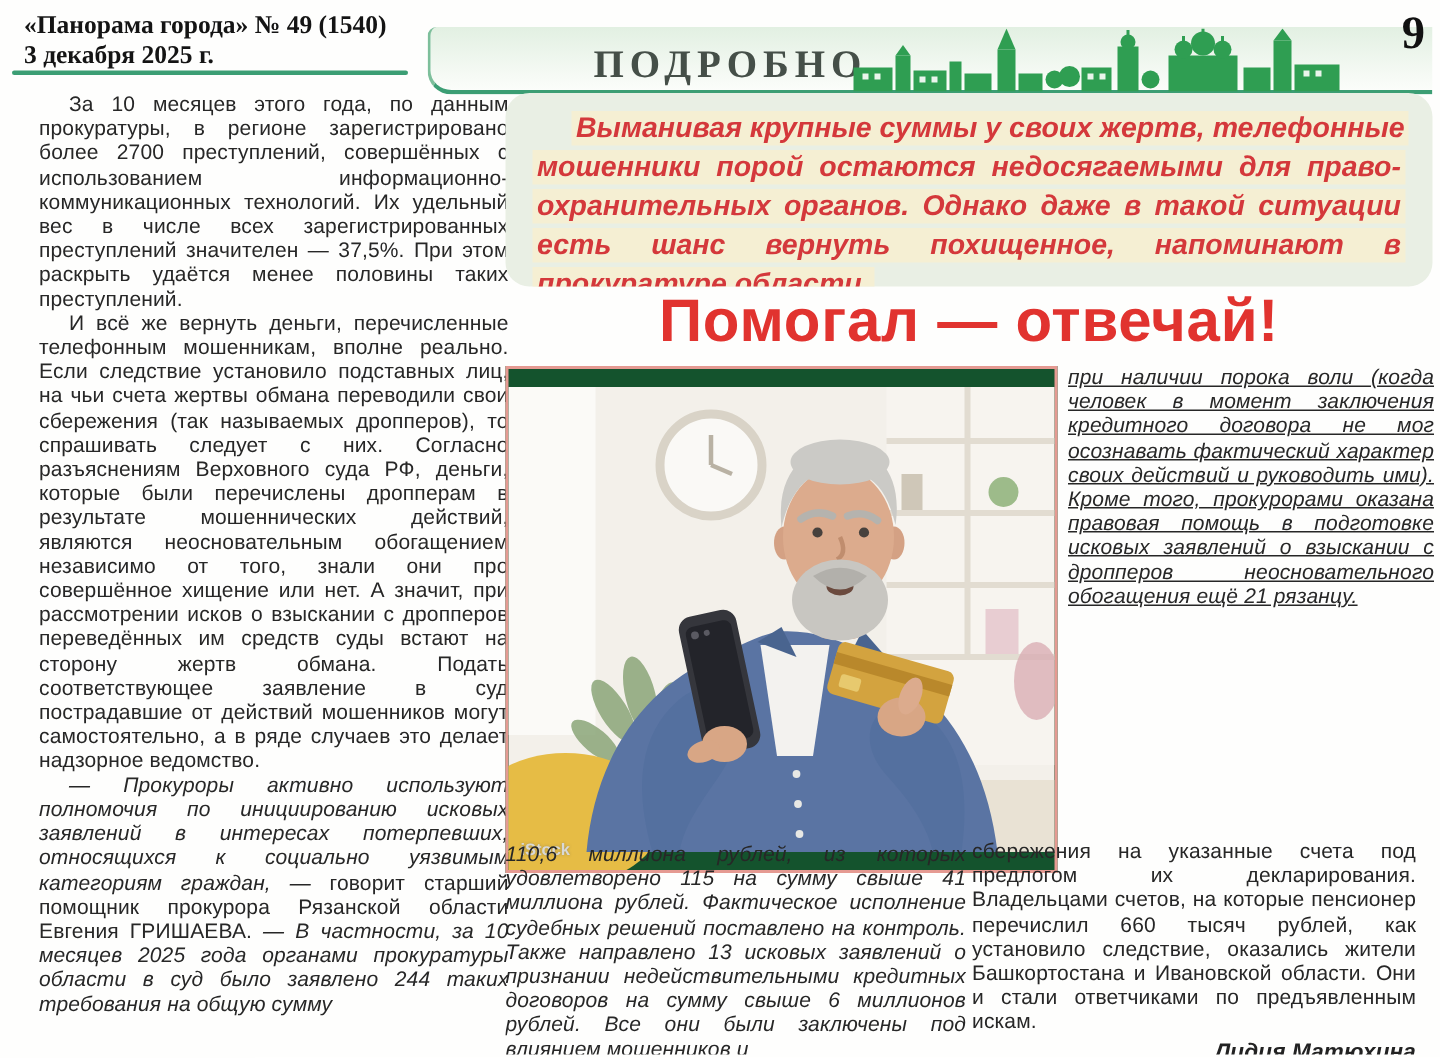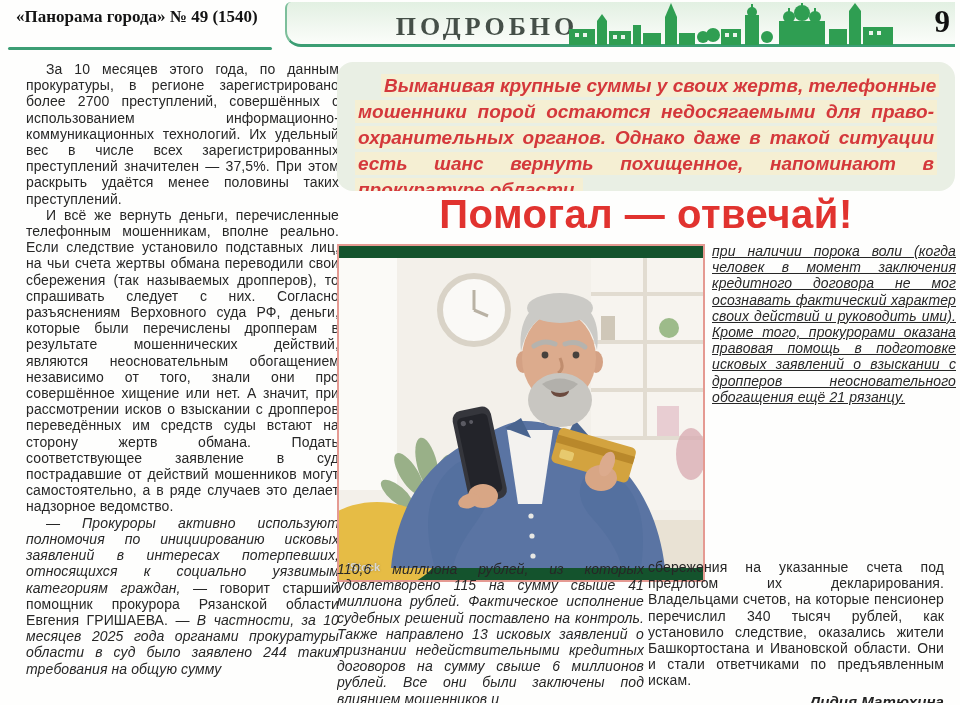--- a/index.html
+++ b/index.html
@@ -2,21 +2,21 @@
 <html lang="ru"><head>
 <meta charset="utf-8">
 <style>
   html,body{margin:0;padding:0;}
   body{width:960px;height:705px;background:#ffffff;font-family:"Liberation Sans",sans-serif;color:#262626;}
   .page{position:relative;width:960px;height:705px;overflow:hidden;background:#fefefd;}
 
   
   .masthead{position:absolute;left:16px;top:7px;width:300px;font-family:"Liberation Serif",serif;font-weight:bold;font-size:17px;line-height:20px;color:#141414;}
   .masthead-rule{position:absolute;left:8px;top:47px;width:264px;height:3px;background:#3c9e74;border-radius:2px;}
-  .section-band{position:absolute;left:285px;top:2px;width:670px;height:45px;background:linear-gradient(180deg,#e2f0e2 0%,#f4f9f3 70%,#fbfdfa 100%);border-bottom:3px solid #3c9e74;border-left:2px solid #7dbf9b;border-bottom-left-radius:16px;border-top-left-radius:6px;box-sizing:border-box;}
+  .section-band{position:absolute;left:285px;top:18px;width:670px;height:45px;background:linear-gradient(180deg,#e2f0e2 0%,#f4f9f3 70%,#fbfdfa 100%);border-bottom:3px solid #3c9e74;border-left:2px solid #7dbf9b;border-bottom-left-radius:16px;border-top-left-radius:6px;box-sizing:border-box;}
   .section-label{position:absolute;left:70px;top:10px;width:260px;text-align:center;font-family:"Liberation Serif",serif;font-weight:bold;font-size:26px;letter-spacing:4px;color:#454f48;}
   .skyline{position:absolute;right:58px;bottom:-1px;width:330px;height:42px;}
   .page-number{position:absolute;right:10px;top:4px;font-family:"Liberation Serif",serif;font-weight:bold;font-size:31px;color:#111;}
 
   
   .bodytext{font-size:14px;line-height:16.2px;text-align:justify;letter-spacing:.1px;color:#272727;}
   .bodytext p{margin:0;}
   .indent{text-indent:20px;}
   .it{font-style:italic;}
 
@@ -37,20 +37,21 @@
   .col-right-bottom{position:absolute;left:648px;top:559px;width:296px;height:144px;overflow:hidden;}
   .byline{margin-top:5px;text-align:right;font-weight:bold;font-style:italic;font-size:15px;color:#222;}
 </style>
 </head>
 <body>
 
 <div class="page">
 
   <div class="masthead">
     <div>«Панорама города» № 49 (1540)</div>
+    <div>3 декабря 2025 г.</div>
   </div>
   <div class="masthead-rule"></div>
 
   <div class="section-band">
     <div class="section-label">ПОДРОБНО</div>
     <svg class="skyline" viewBox="0 0 330 42" preserveAspectRatio="xMidYMax meet">
       <g fill="#2f9e52">
         <rect x="2" y="26" width="26" height="16"></rect>
         <rect x="30" y="18" width="10" height="24"></rect>
           <polygon points="30,18 35,11 40,18"></polygon>
@@ -188,17 +189,17 @@
 
   <div class="col-right-top bodytext">
     <p><span class="it">при наличии порока воли (когда человек в момент заключения кредитного договора не мог осознавать фактический характер своих действий и руководить ими). Кроме того, прокурорами оказана правовая помощь в подготовке исковых заявлений о взыскании с дропперов неосновательного обогащения ещё 21 рязанцу.</span></p>
   </div>
 
   <div class="col-mid-bottom bodytext">
     <p>110,6 миллиона рублей, из которых удовлетворено 115 на сумму свыше 41 миллиона рублей. Фактическое исполнение судебных решений поставлено на контроль. Также направлено 13 исковых заявлений о признании недействительными кредитных договоров на сумму свыше 6 миллионов рублей. Все они были заключены под влиянием мошенников и</p>
   </div>
 
   <div class="col-right-bottom bodytext">
-    <p>сбережения на указанные счета под предлогом их декларирования. Владельцами счетов, на которые пенсионер перечислил 340 тысяч рублей, как установило следствие, оказались жители Башкортостана и Ивановской области. Они и стали ответчиками по предъявленным искам.</p>
+    <p>сбережения на указанные счета под предлогом их декларирования. Владельцами счетов, на которые пенсионер перечислил 660 тысяч рублей, как установило следствие, оказались жители Башкортостана и Ивановской области. Они и стали ответчиками по предъявленным искам.</p>
     <div class="byline">Лидия Матюхина</div>
   </div>
 
 </div>
 
 </body></html>

